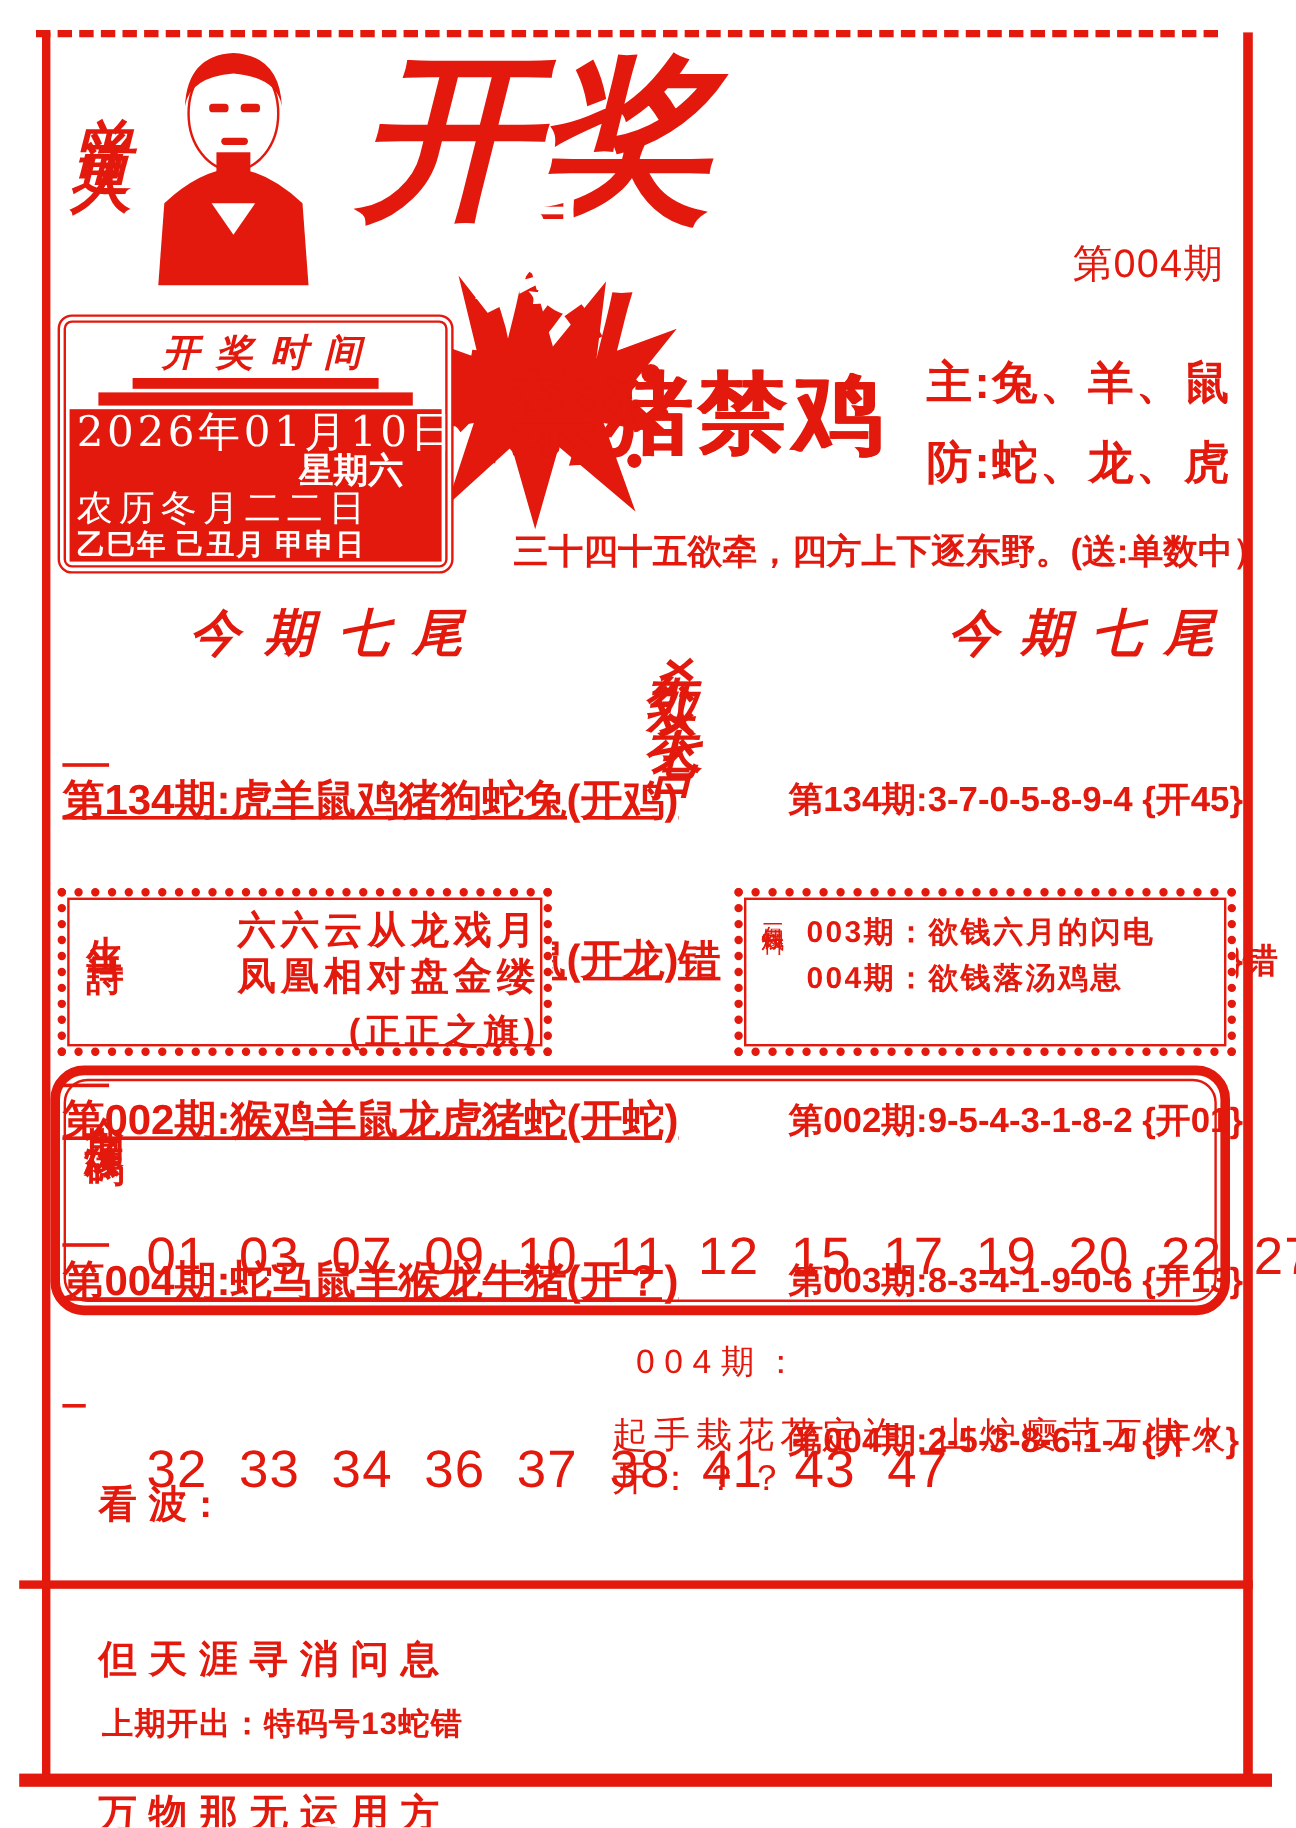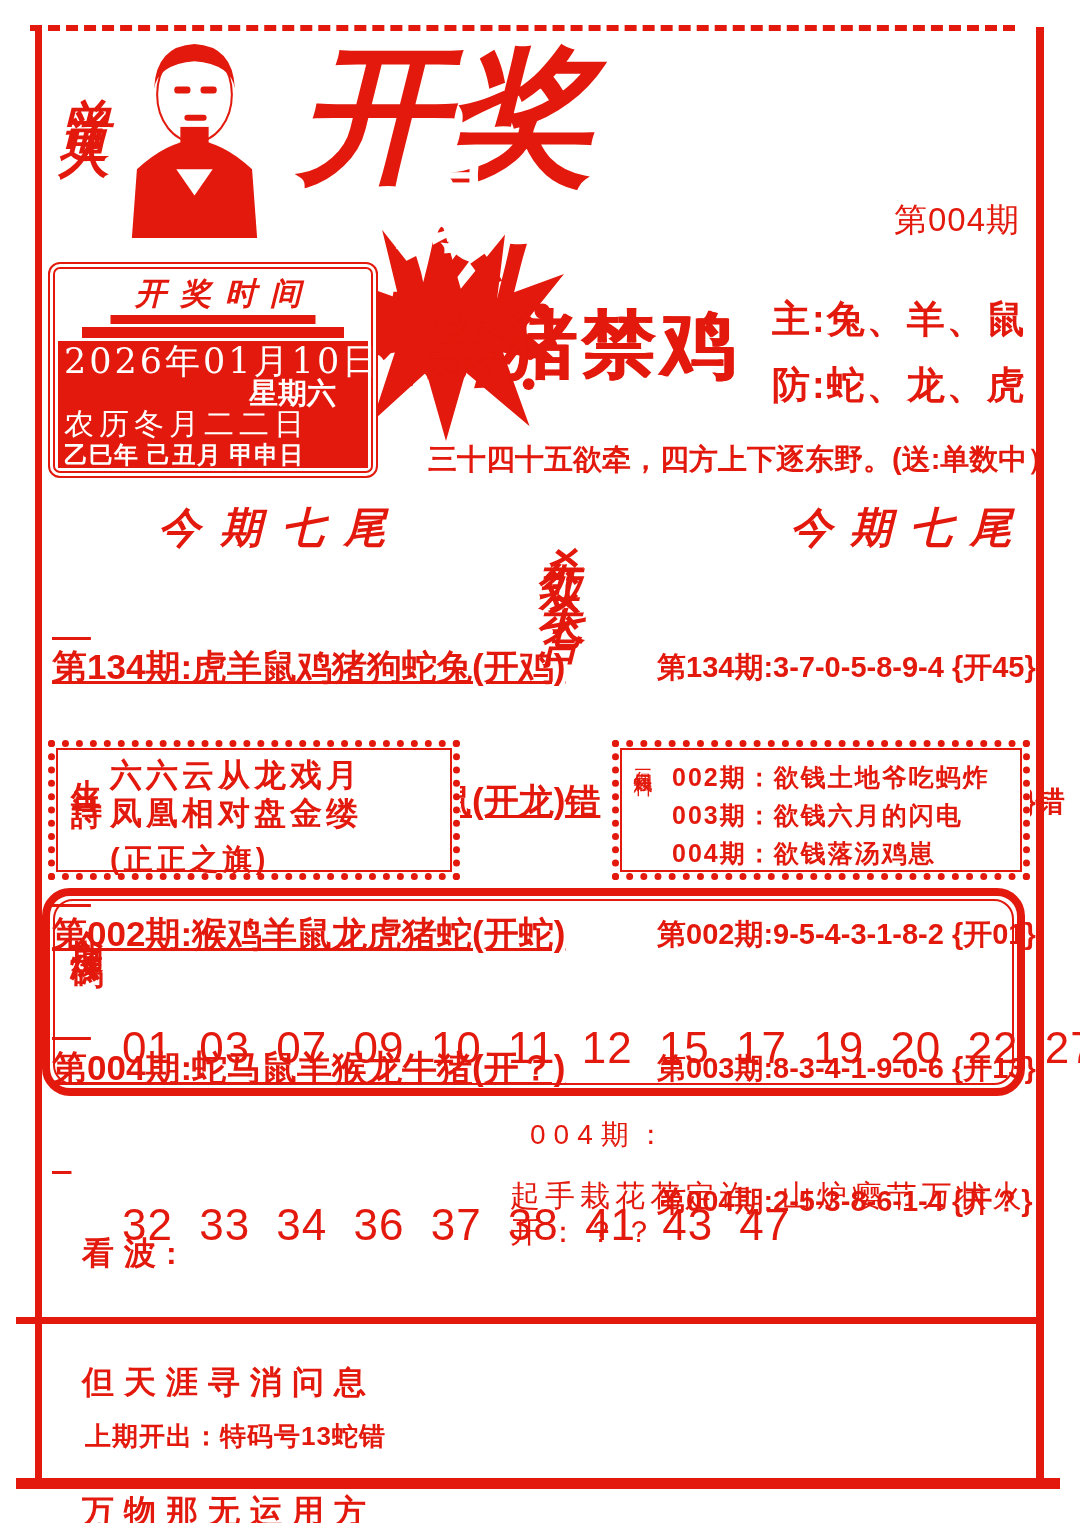--- a/index.html
+++ b/index.html
@@ -48,21 +48,21 @@
   .slogan{left:532px;top:513px;writing-mode:vertical-rl;text-orientation:upright;
           font-size:42px;letter-spacing:15px;}
   .qw-title{left:616px;top:500px;width:414px;text-align:right;font-size:42px;letter-spacing:18px;}
   .qw-rows{left:616px;top:556px;font-size:29px;font-weight:bold;line-height:44.5px;white-space:pre;margin-left:41px;}
   
   .chain{position:absolute;border:7px dotted #e2190c;background:#fff;box-sizing:border-box;}
   .chain-inner{position:absolute;inset:1px;border:2px solid #e2190c;display:flex;}
   .sx-box{left:48px;top:740px;width:412px;height:140px;}
   .sx-label{writing-mode:vertical-rl;text-orientation:upright;font-size:31px;font-weight:bold;
             font-family:"DejaVu Serif",serif;letter-spacing:9px;margin:4px 2px 0 8px;}
-  .sx-body{flex:1;text-align:left;padding-top:6px;}
+  .sx-body{flex:1;text-align:right;padding-top:6px;}
   .sx-line{font-size:32px;font-weight:bold;letter-spacing:4px;line-height:38px;white-space:pre;}
   .sx-note{font-size:29px;font-weight:bold;letter-spacing:4px;margin-top:8px;white-space:pre;}
   .bq-box{left:612px;top:740px;width:418px;height:140px;}
   .bq-label{writing-mode:vertical-rl;text-orientation:upright;font-size:19px;
             letter-spacing:2px;margin:4px 0 0 8px;}
   .bq-body{flex:1;padding:8px 0 0 16px;}
   .bq-line{font-size:25px;font-weight:bold;letter-spacing:2px;line-height:38px;white-space:pre;}
   
   .bm-box{position:absolute;left:42px;top:888px;width:983px;height:208px;
           border:8px solid #e2190c;border-radius:28px;box-sizing:border-box;}
@@ -164,21 +164,20 @@
         <div class="sx-line">凤凰相对盘金缕</div>
         <div class="sx-note">(正正之旗)</div>
       </div>
     </div>
   </div>
 
   <div class="chain bq-box">
     <div class="chain-inner">
       <div class="bq-label">三句爆钱料</div>
       <div class="bq-body">
-        <div class="bq-line">002期：欲钱土地爷吃蚂炸</div>
         <div class="bq-line">003期：欲钱六月的闪电</div>
         <div class="bq-line">004期：欲钱落汤鸡崽</div>
       </div>
     </div>
   </div>
 
   <div class="bm-box">
     <div class="bm-inner"></div>
     <div class="bm-label">今期爆碼</div>
     <div class="bm-lines">

